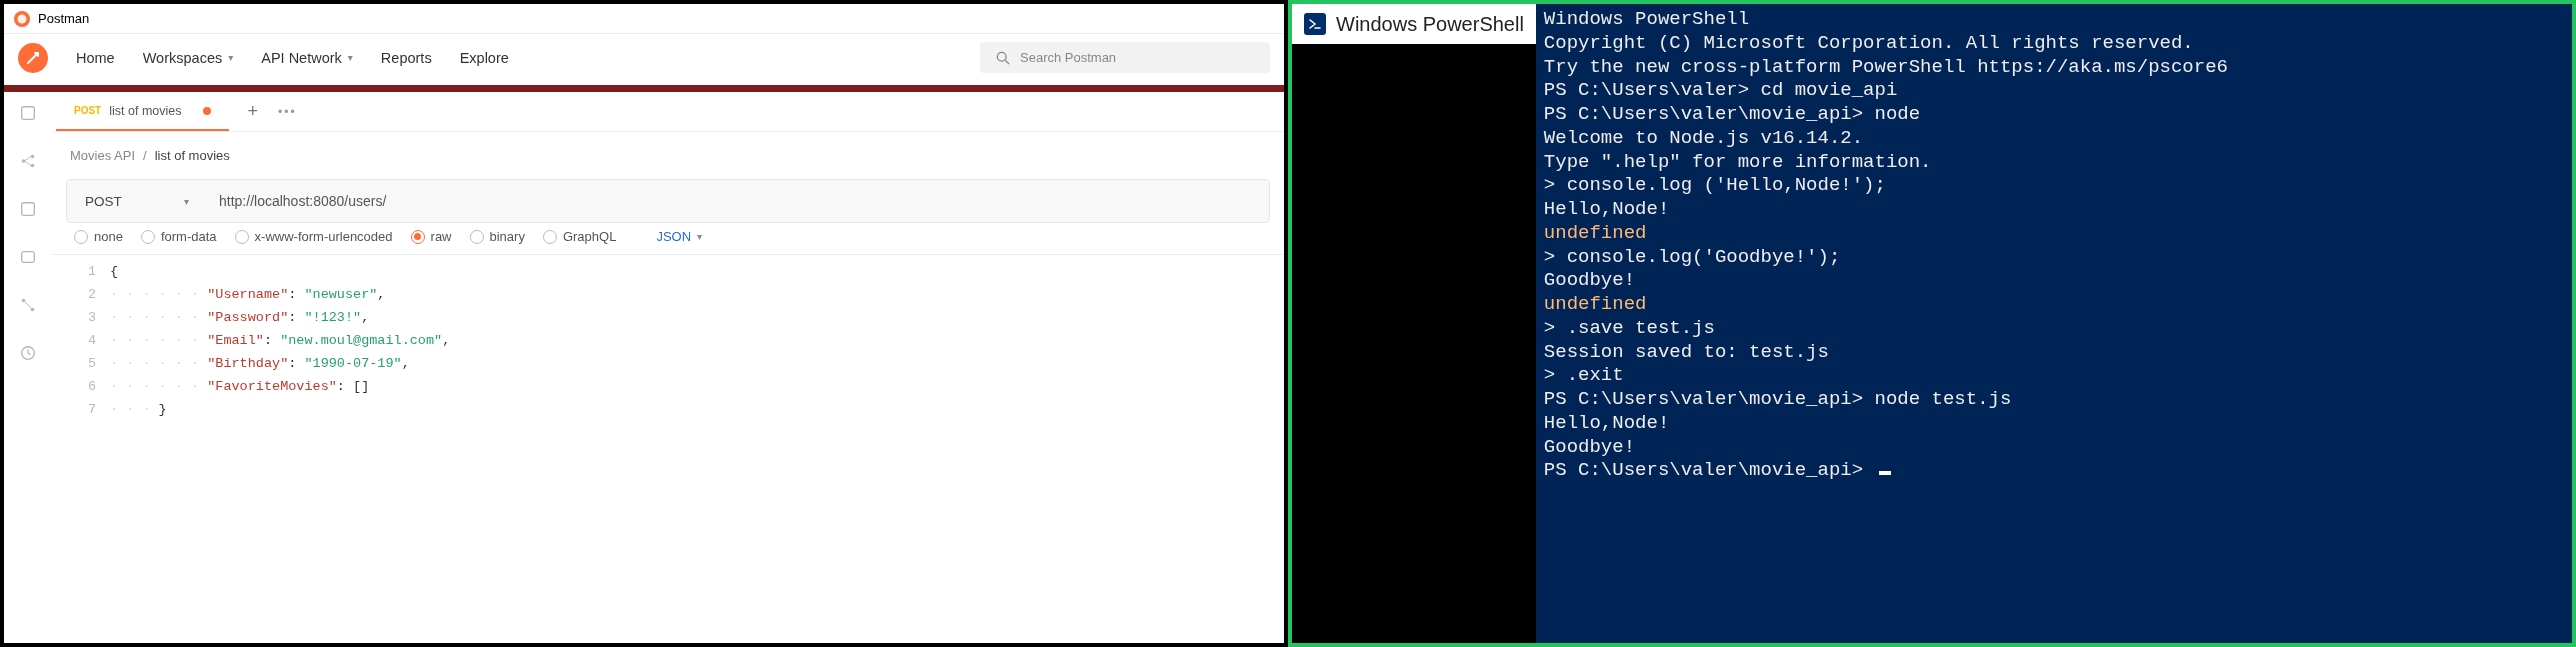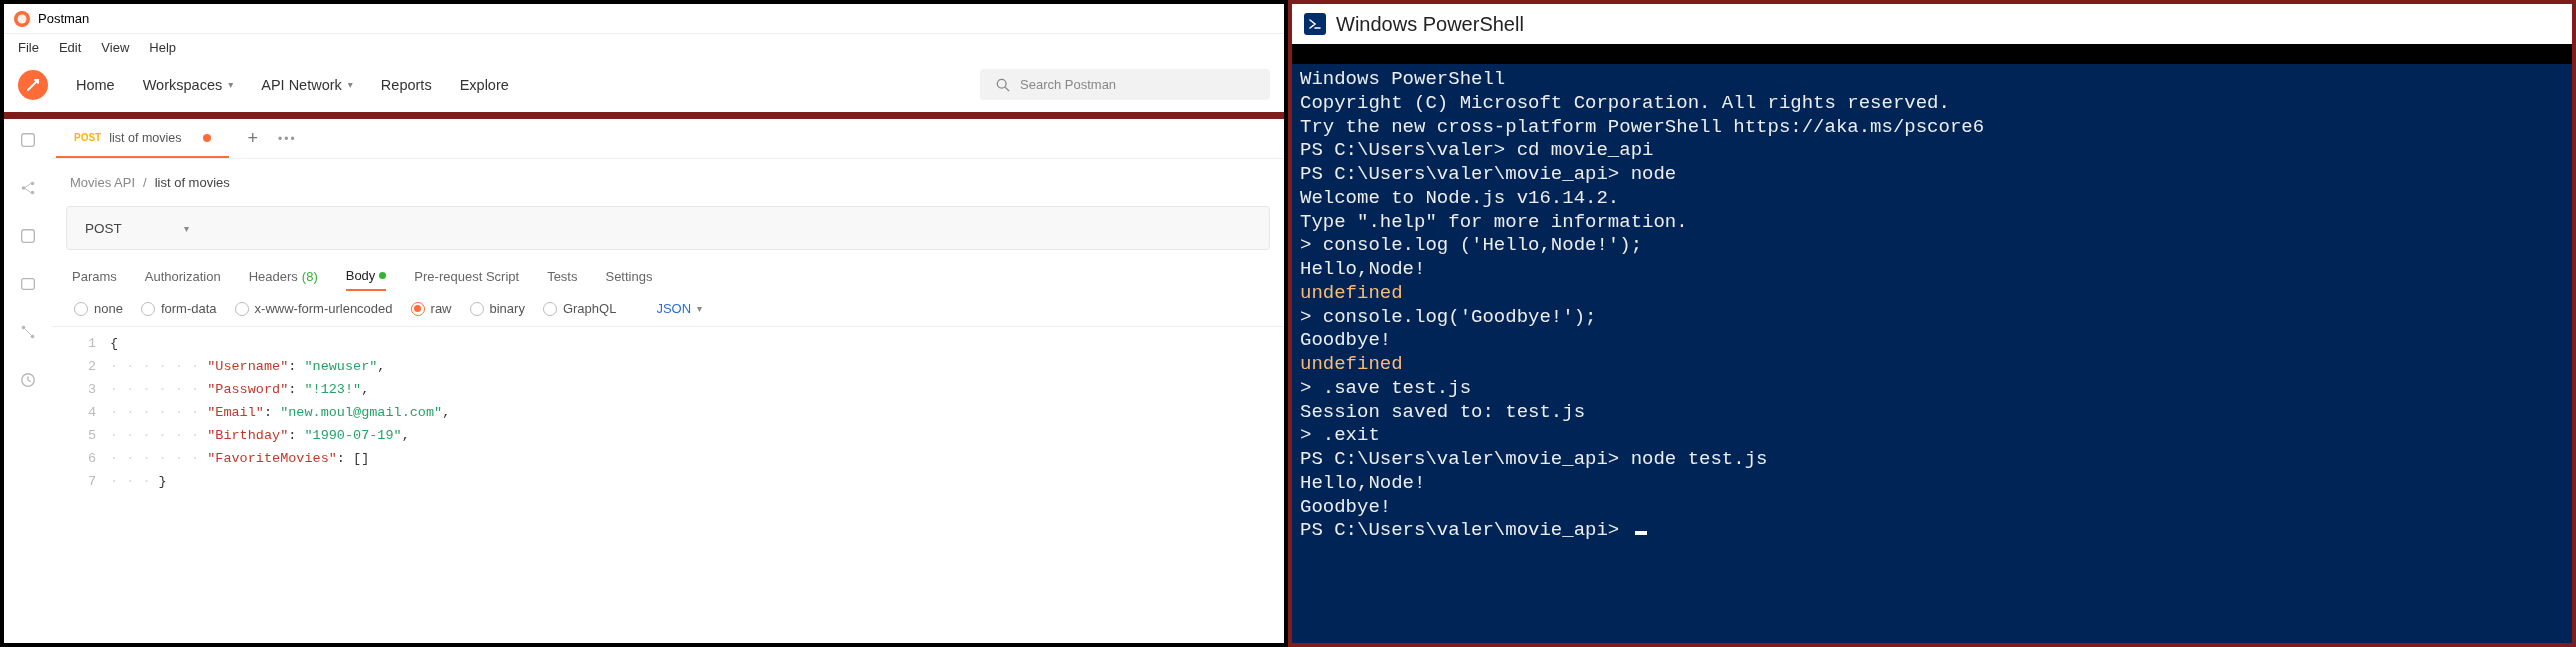--- a/index.html
+++ b/index.html
@@ -115,24 +115,23 @@
   .code { white-space:pre; }
   .guide { color:#d8d8d8; }
   .brace { color:#333; }
   .key { color:#c0392b; }
   .str { color:#26a269; }
   .punc { color:#333; }
 
   
   .powershell {
     width: 1288px;
-    border:4px solid #7f1d1d;
-    display:flex; flex-direction:column;
+    border:4px solid #22c55e;
+    display:flex; flex-direction:row;
     font-family: "Consolas", "Courier New", monospace;
-    gap: 20px;
   }
   .ps-title {
     height:40px; background:#fff; display:flex; align-items:center; padding:0 12px;
     font-family: "Segoe UI", Arial, sans-serif; font-size:20px; color:#222;
   }
   .ps-title .ps-icon {
     width:22px; height:22px; background:#012d6b; border-radius:3px; margin-right:10px;
     display:flex; align-items:center; justify-content:center;
   }
   .ps-term {
@@ -151,26 +150,20 @@
 
   <div class="pm-titlebar">
     <span class="icon-pm">
       <svg width="10" height="10" viewBox="0 0 10 10">
           <circle cx="5" cy="5" r="4.5" fill="#fff" opacity=".9"></circle>
         </svg>
     </span>
     <span>Postman</span>
   </div>
 
-  <div class="pm-menu">
-    <span>File</span>
-    <span>Edit</span>
-    <span>View</span>
-    <span>Help</span>
-  </div>
 
   <div class="pm-header">
     <span class="pm-logo">
       <svg width="16" height="16" viewBox="0 0 16 16">
           <path d="M3 13 L13 3 M10 3 H13 V6" stroke="#fff" stroke-width="2" fill="none" stroke-linecap="round"></path>
         </svg>
     </span>
     <span class="pm-nav-item">Home</span>
     <span class="pm-nav-item">
       <span>Workspaces</span>
@@ -249,37 +242,23 @@
         <span>Movies API</span>
         <span>/</span>
         <span class="bc-current">list of movies</span>
       </div>
 
       <div class="pm-urlbar">
         <div class="pm-method-sel">
           <span>POST</span>
           <span class="pm-chevron">▾</span>
         </div>
-      </div>
-
-      <div class="pm-reqtabs">
-        <span class="pm-reqtab">Params</span>
-        <span class="pm-reqtab">Authorization</span>
-        <span class="pm-reqtab">
-          <span>Headers</span>
-          <span class="green-count">(8)</span>
-        </span>
-        <span class="pm-reqtab active">
-          <span>Body</span>
-          <span class="green-dot"></span>
-        </span>
-        <span class="pm-reqtab">Pre-request Script</span>
-        <span class="pm-reqtab">Tests</span>
-        <span class="pm-reqtab">Settings</span>
-      </div>
+        <input class="pm-url" value="http://localhost:8080/users/" style="">
+      </div>
+
 
       <div class="pm-bodytype">
         <label class="radio">
             <span class="rb"></span>
             <span>none</span>
           </label>
         <label class="radio">
             <span class="rb"></span>
             <span>form-data</span>
           </label>

